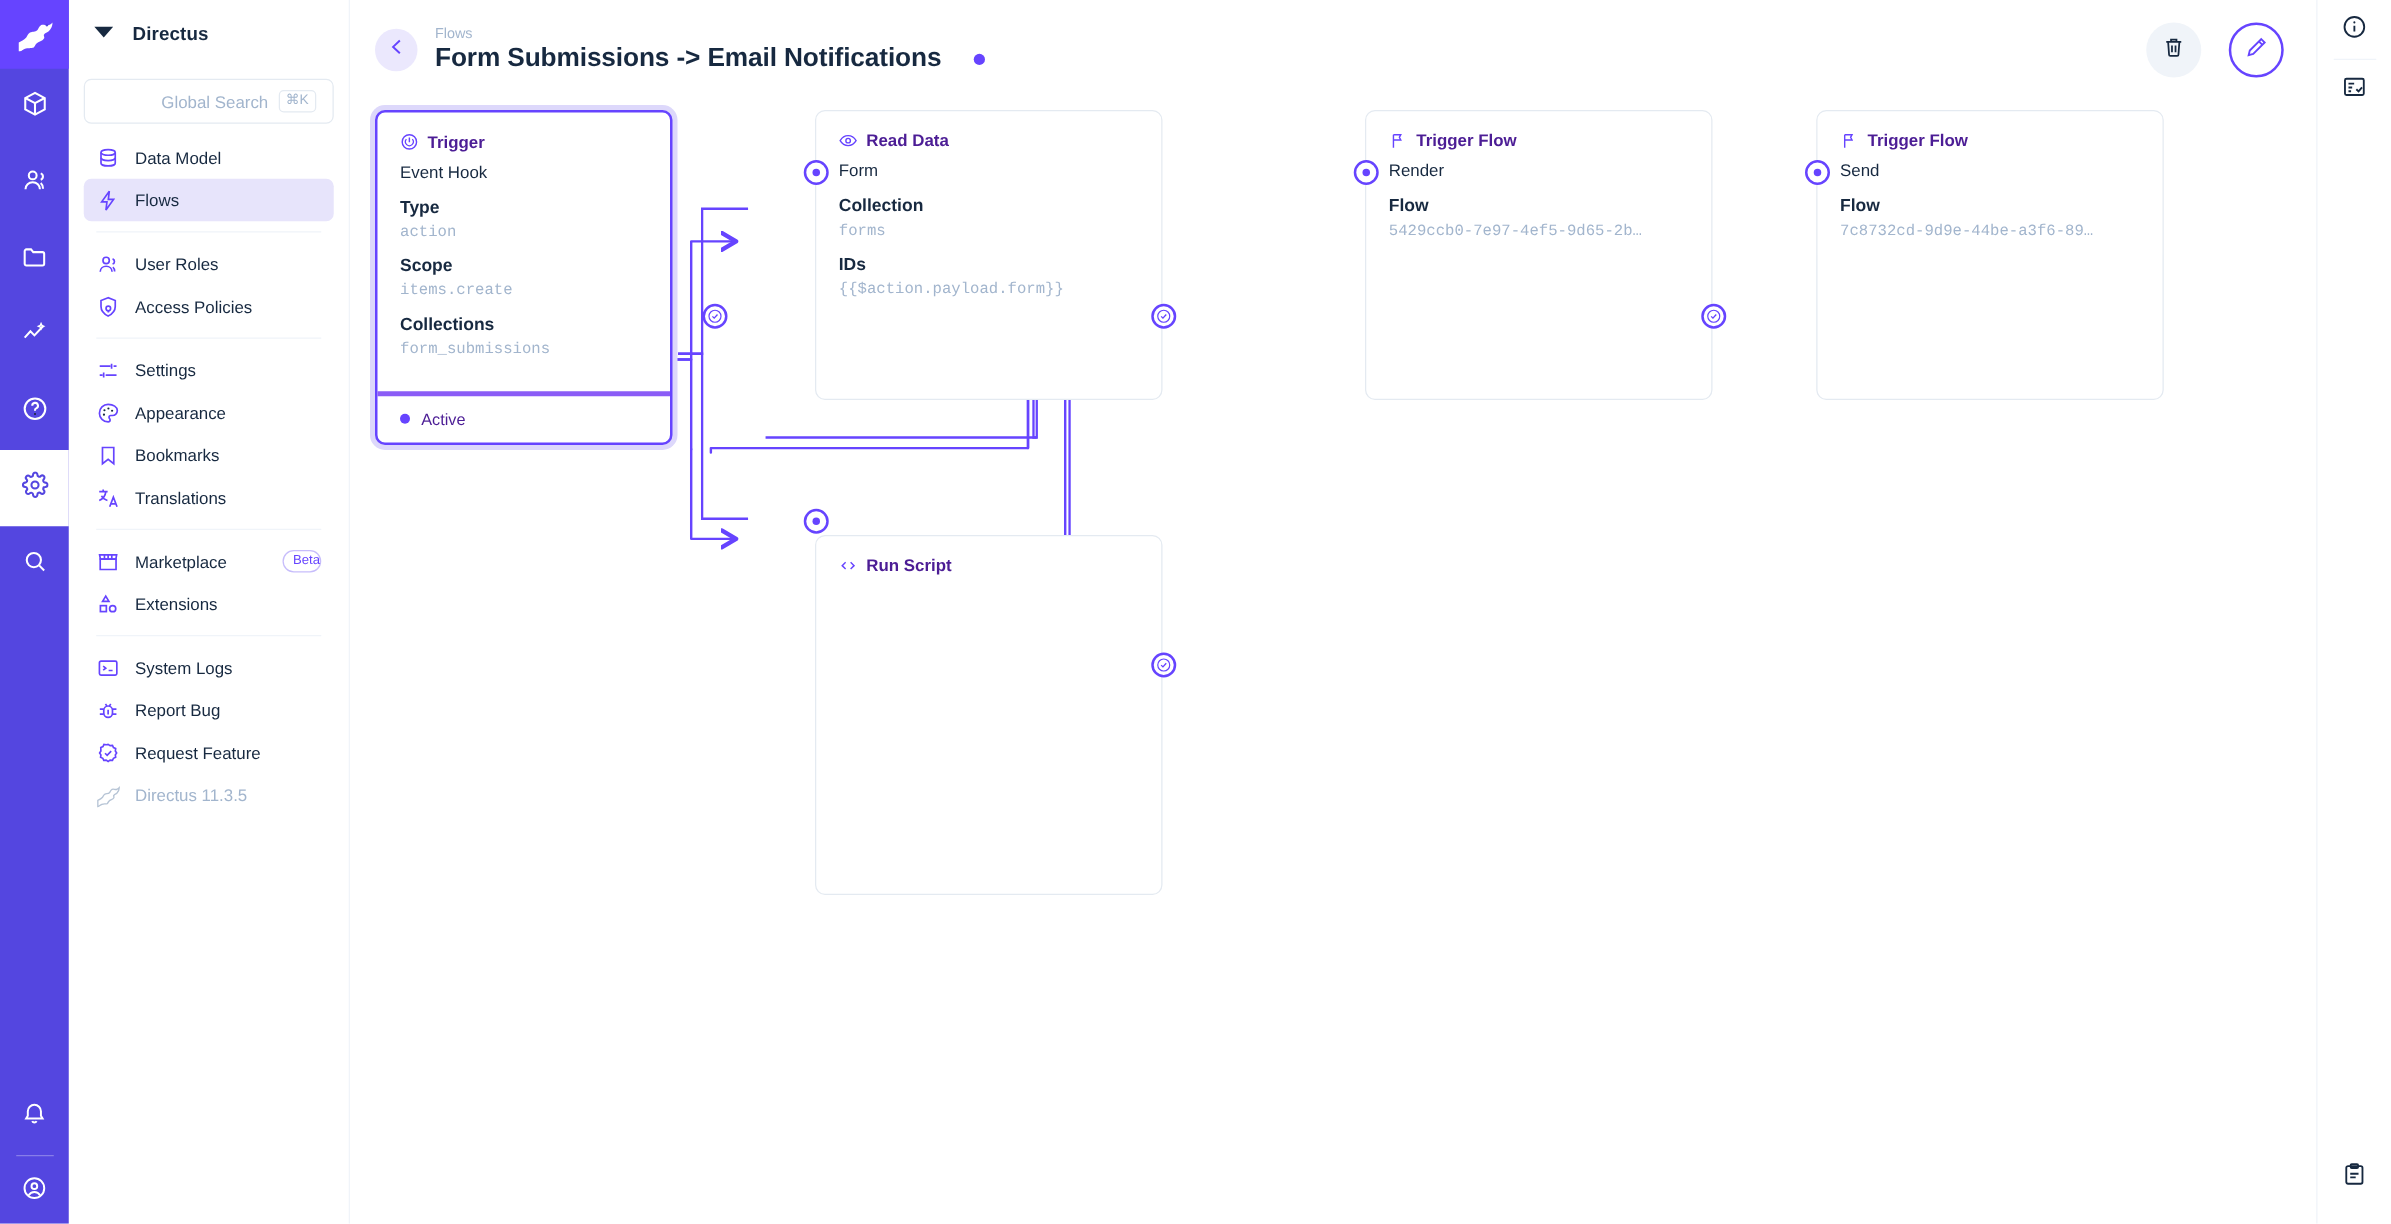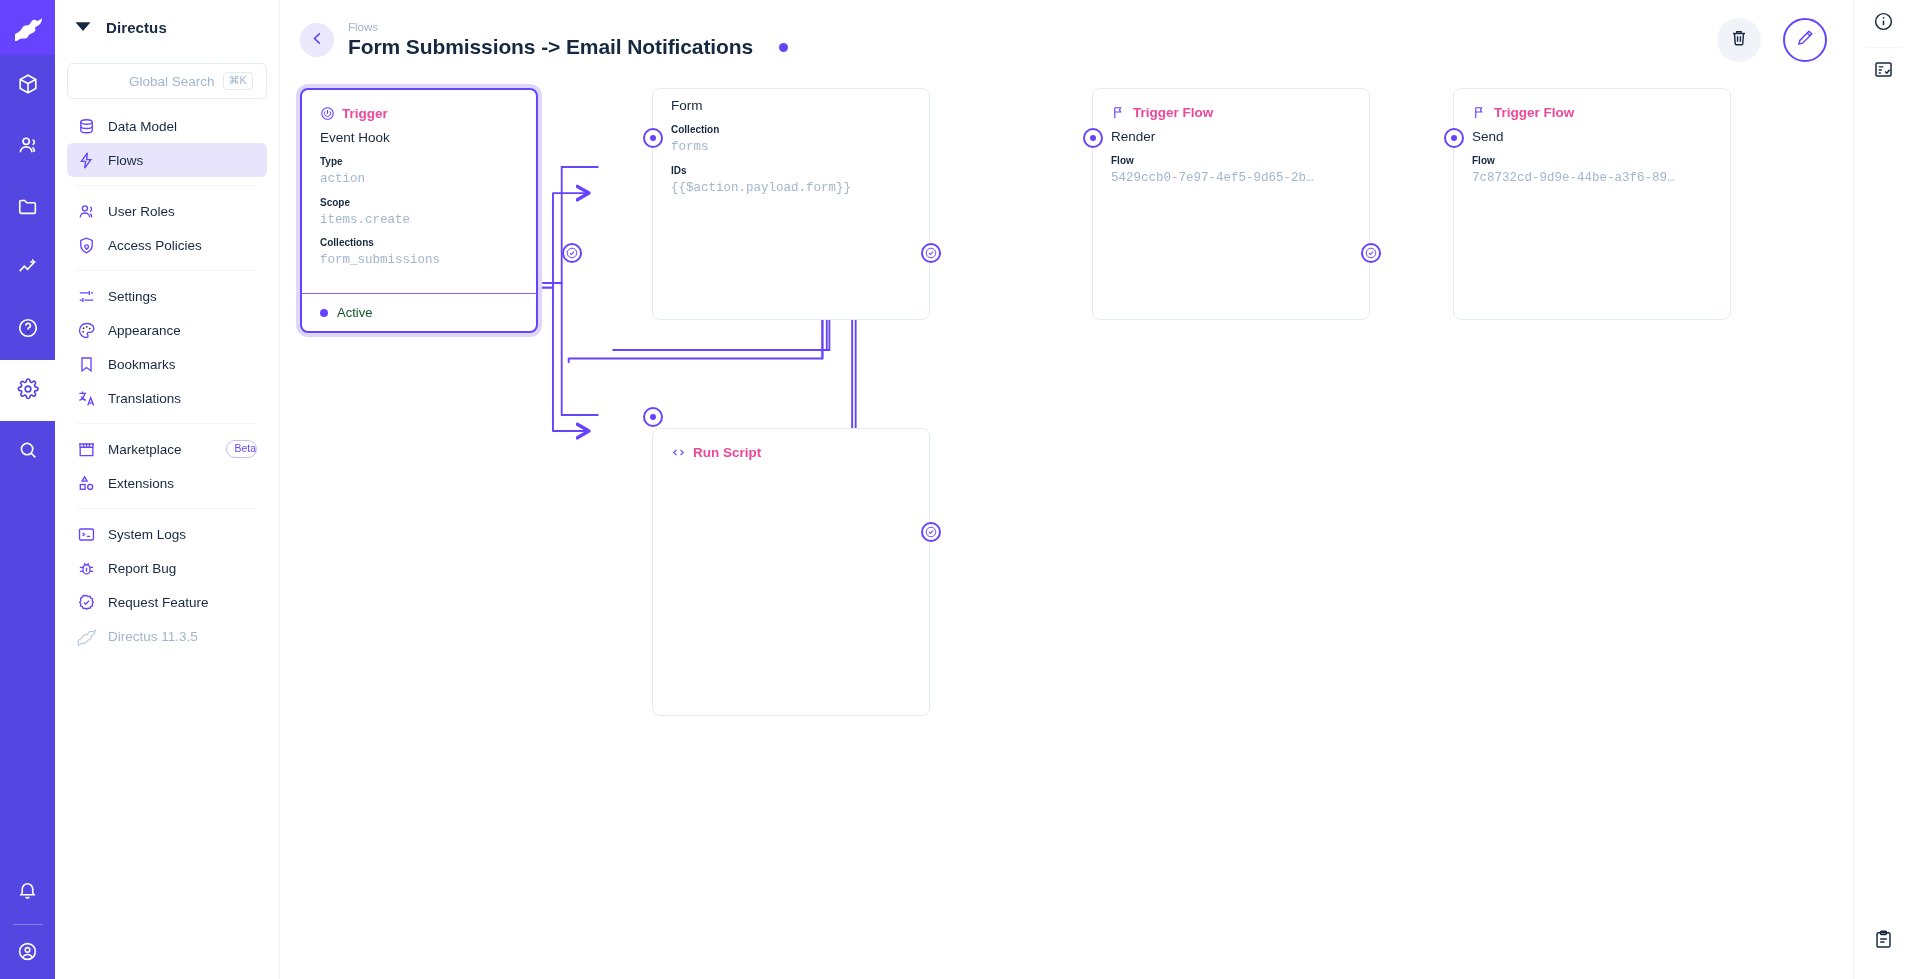--- a/index.html
+++ b/index.html
@@ -118,37 +118,37 @@
     width: 280px;
   }
   .node.trigger {
     border: 2px solid #6644ff;
     box-shadow: 0 0 0 4px #ddd8fb;
     padding-bottom: 0;
   }
   .node-head {
     display: flex; align-items: center; gap: 7px;
     padding: 16px 32px 0 18px;
-    font-size: 13.5px; font-weight: 700; color: #ec4899;
+    font-size: 13.5px; font-weight: 700; color: #4c1d95;
   }
   .node-head .hic { width: 15px; height: 15px; display:block; }
   .node-head .hic svg { width: 15px; height: 15px; stroke: #6644ff; fill: none; stroke-width: 1.8; }
   .node-body { padding: 7px 18px 18px 18px; }
   .node-sub { font-size: 13.5px; color: #172940; margin-bottom: 6px; line-height: 1.5; }
-  .kv-key { font-size: 10px; font-weight: 700; color: #172940; line-height: 1.6; }
+  .kv-key { font-size: 14px; font-weight: 700; color: #172940; line-height: 1.6; }
   .kv-val {
     font-family: "Liberation Mono", "DejaVu Sans Mono", monospace;
     font-size: 12.5px; color: #a2b5cd; line-height: 1.55;
     white-space: nowrap; overflow: hidden; text-overflow: ellipsis;
     margin-bottom: 5px;
   }
   .node-footer {
-    border-top: 1px solid #8b5cf6;
+    border-top: 4px solid #8b5cf6;
     padding: 11px 18px; display: flex; align-items: center; gap: 9px;
-    font-size: 13px; color: #14532d;
+    font-size: 13px; color: #4c1d95;
   }
   .footer-dot { width: 8px; height: 8px; border-radius: 50%; background: #6644ff; }
 
   
   .port {
     position: absolute; width: 20px; height: 20px; border-radius: 50%;
     background: #fff; border: 2px solid #6644ff;
     display: flex; align-items: center; justify-content: center;
     cursor: pointer;
   }
@@ -540,20 +540,29 @@
       </div>
 
       <div class="port check" style="left:282px; top:163px;">
         <svg width="12" height="12" viewBox="0 0 24 24">
             <circle cx="12" cy="12" r="9.6" stroke-width="1.9"></circle>
             <path d="M7.9 12.2l2.8 2.8 5.3-5.8"></path>
           </svg>
       </div>
 
       <div class="node" style="left:372px; top:8px; width:278px; min-height:232px;">
+        <div class="node-head">
+          <span class="hic">
+            <svg viewBox="0 0 24 24">
+                <path d="M1.8 12S5.6 5.6 12 5.6 22.2 12 22.2 12 18.4 18.4 12 18.4 1.8 12 1.8 12z"></path>
+                <circle cx="12" cy="12" r="2.9"></circle>
+              </svg>
+          </span>
+          <span>Read Data</span>
+        </div>
         <div class="node-body">
           <div class="node-sub">Form</div>
           <div class="kv-key">Collection</div>
           <div class="kv-val">forms</div>
           <div class="kv-key">IDs</div>
           <div class="kv-val">{{$action.payload.form}}</div>
         </div>
       </div>
       <div class="port" style="left:363px; top:48px;">
         <span class="inner"></span>

